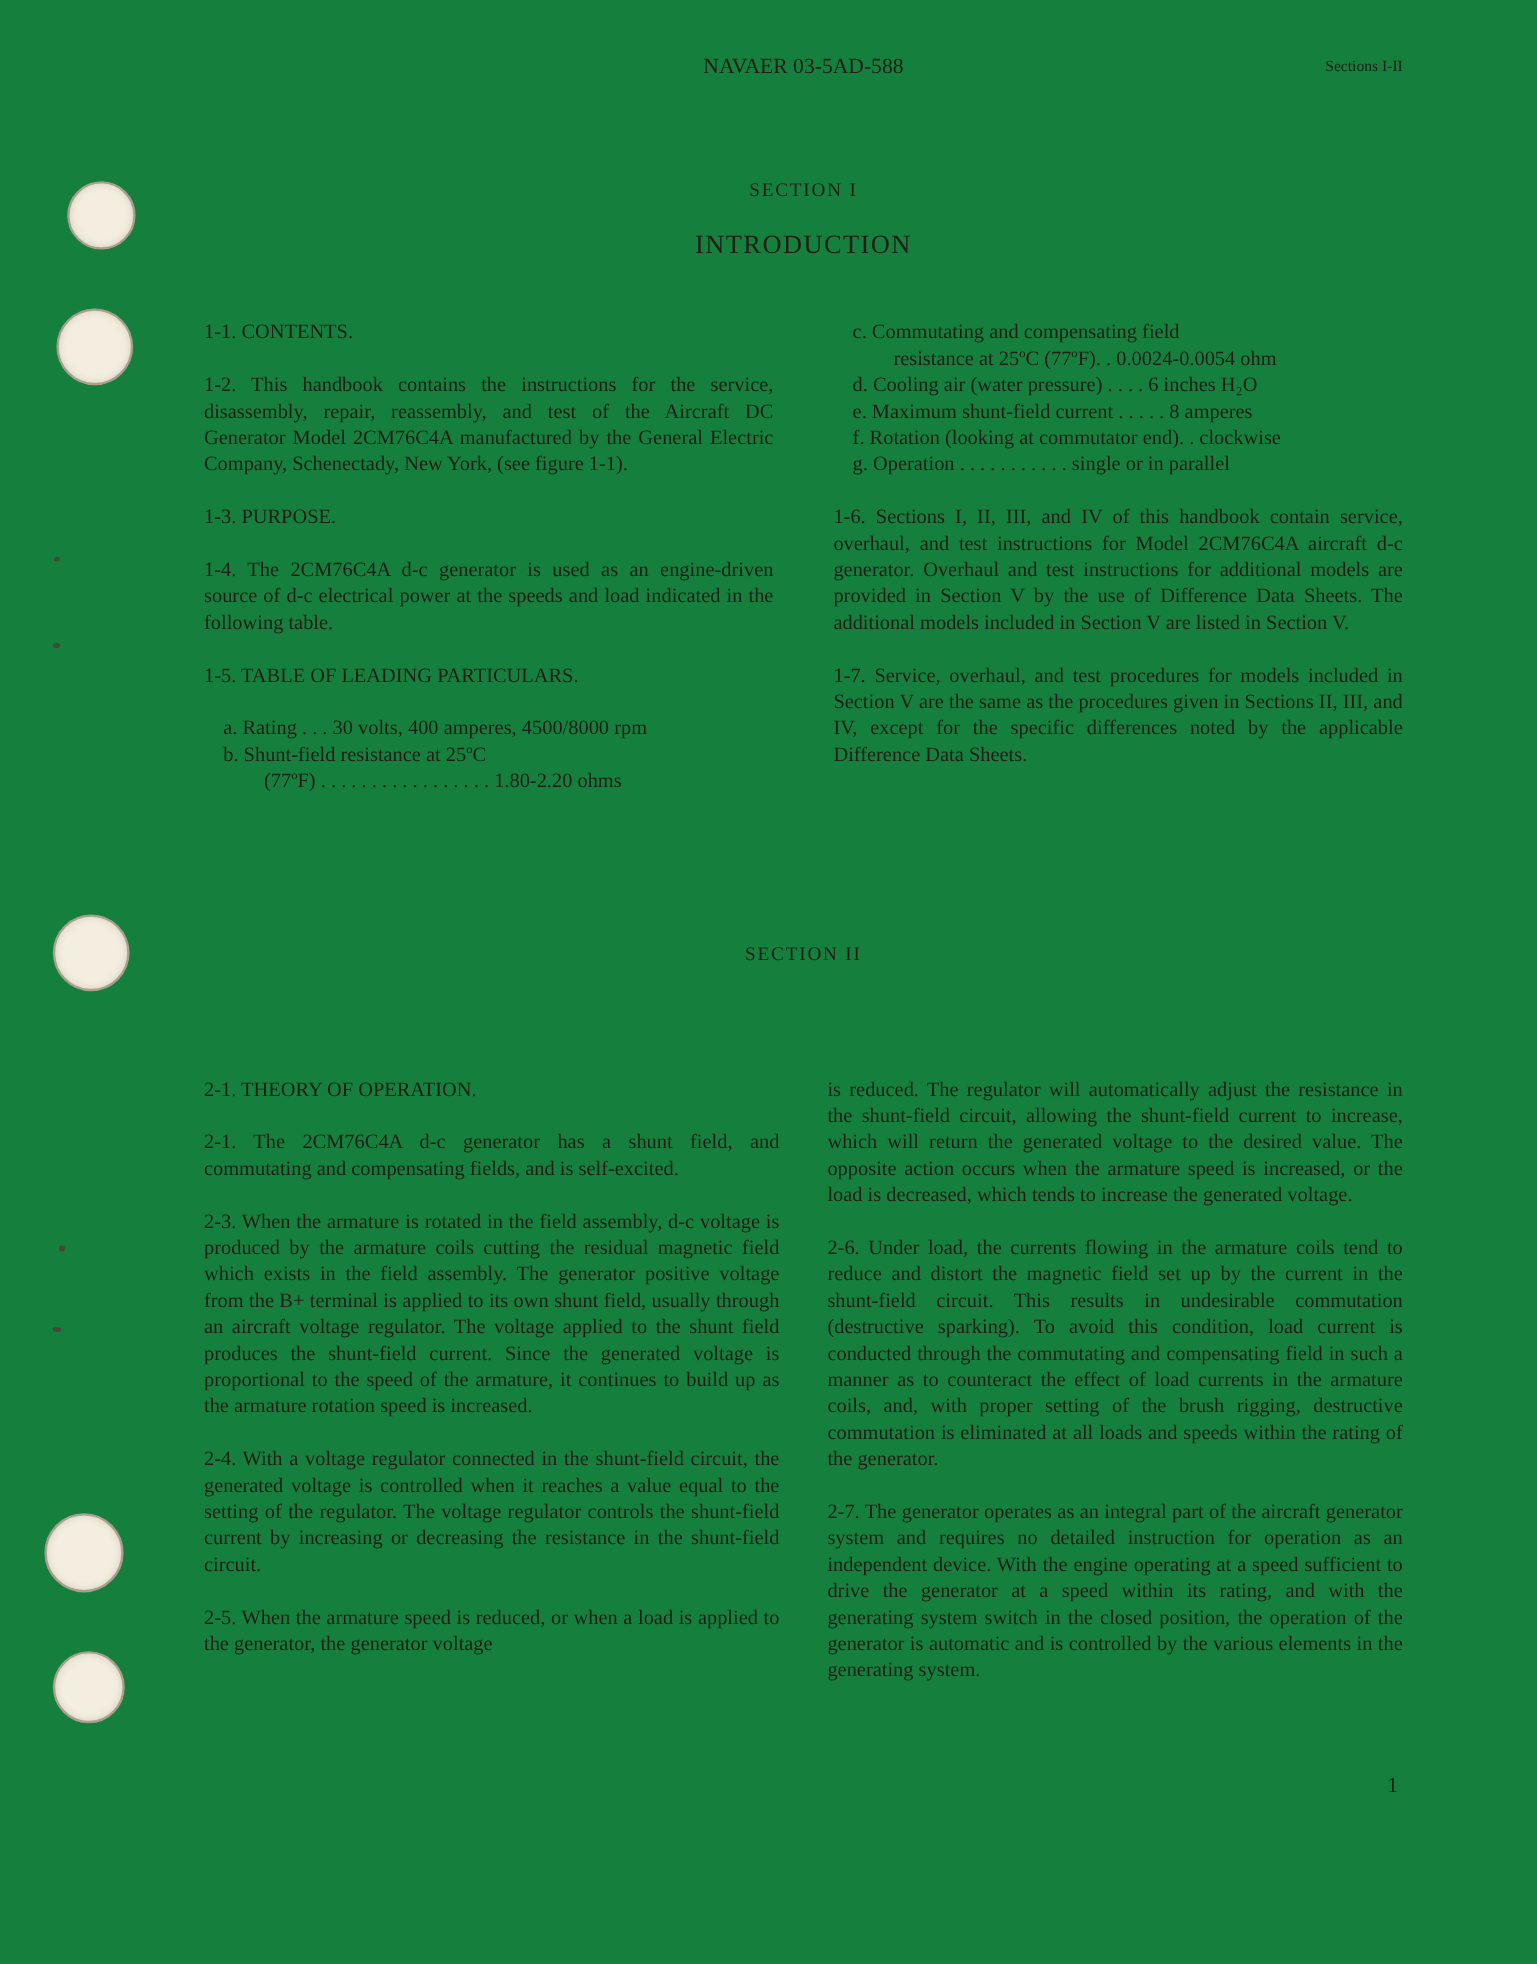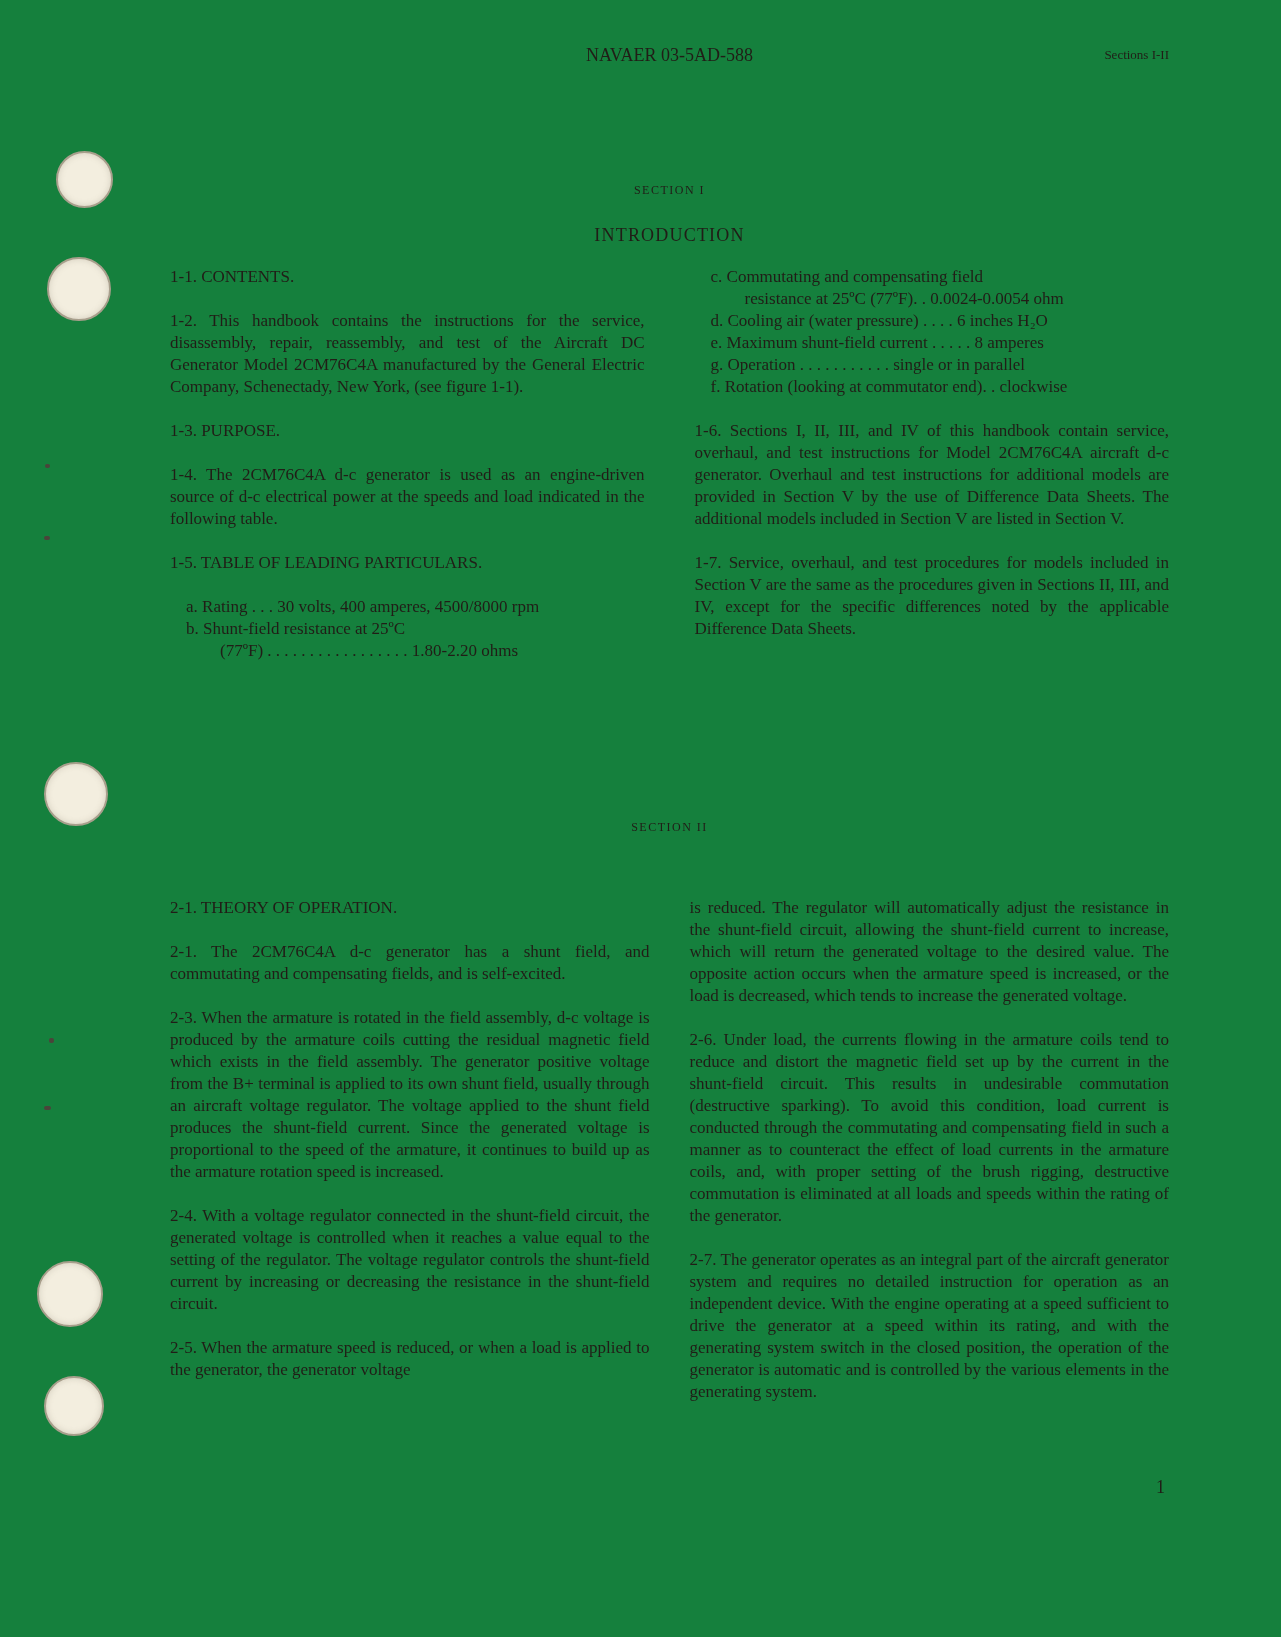--- a/index.html
+++ b/index.html
@@ -59,27 +59,26 @@
 
   .section-head {
     position: absolute;
     left: 170px;
     right: 112px;
     text-align: center;
   }
   .sec1-head { top: 148px; }
   .sec2-head { top: 785px; }
   .sec-title {
-    font-size: 12px;
+    font-size: 16px;
     letter-spacing: 1.5px;
-    margin-top: 31px;
   }
   .sec-subtitle {
     margin-top: 23px;
-    font-size: 18px;
+    font-size: 22px;
     letter-spacing: 1.2px;
   }
 
   .columns {
     position: absolute;
     left: 170px;
     right: 112px;
     display: flex;
     gap: 50px;
   }
@@ -142,22 +141,22 @@
         <div class="lp-cont">(77ºF) . . . . . . . . . . . . . . . . . 1.80-2.20 ohms</div>
       </div>
     </div>
 
     <div class="col">
       <div class="lp">
         <div class="lp-item">c. Commutating and compensating field</div>
         <div class="lp-cont">resistance at 25ºC (77ºF). . 0.0024-0.0054 ohm</div>
         <div class="lp-item">d. Cooling air (water pressure) . . . .  6 inches H₂O</div>
         <div class="lp-item">e. Maximum shunt-field current  . . . . .  8 amperes</div>
+        <div class="lp-item">f. Rotation (looking at commutator end). .  clockwise</div>
         <div class="lp-item">g. Operation . . . . . . . . . . .  single or in parallel</div>
-        <div class="lp-item">f. Rotation (looking at commutator end). .  clockwise</div>
       </div>
       <p class="para">1-6. Sections I, II, III, and IV of this handbook contain service, overhaul, and test instructions for Model 2CM76C4A aircraft d-c generator.  Overhaul and test instructions for additional models are provided in Section V by the use of Difference Data Sheets.  The additional models included in Section V are listed in Section V.</p>
       <p class="para">1-7. Service, overhaul, and test procedures for models included in Section V are the same as the procedures given in Sections II, III, and IV, except for the specific differences noted by the applicable Difference Data Sheets.</p>
     </div>
   </div>
 
   <div class="section-head sec2-head">
     <div class="sec-title">SECTION II</div>
   </div>
 

